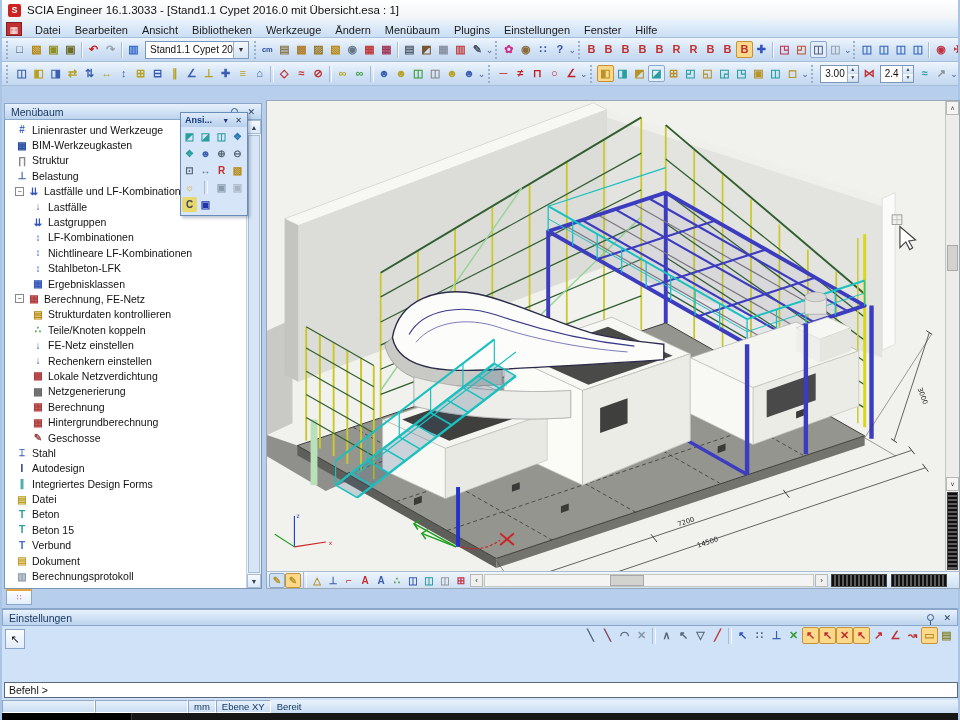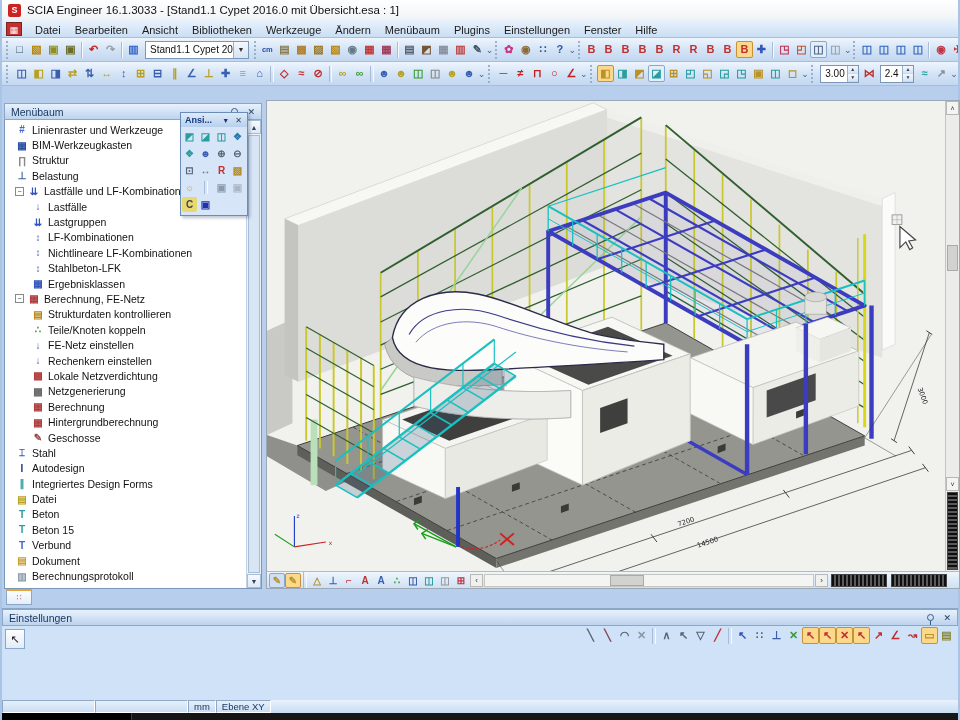--- a/index.html
+++ b/index.html
@@ -785,25 +785,27 @@
           <span class="ticon hl" style="color: rgb(192, 48, 48);">↖</span>
           <span class="ticon hl" style="color: rgb(192, 48, 48);">✕</span>
           <span class="ticon hl" style="color: rgb(192, 48, 48);">↖</span>
           <span class="ticon" style="color: rgb(192, 48, 48);">↗</span>
           <span class="ticon" style="color: rgb(192, 48, 48);">∠</span>
           <span class="ticon" style="color: rgb(192, 48, 48);">↝</span>
           <span class="ticon hl" style="color: rgb(184, 147, 42);">▭</span>
           <span class="ticon" style="color: rgb(138, 138, 58);">▤</span>
         </div>
     </div>
+    <input id="cmdinput" readonly="" value="Befehl &gt;" style="">
   </div>
 
   <div id="statusbar">
     <span class="scell" style="width:93px"></span>
     <span class="scell" style="width:93px"></span>
     <span class="scell">mm</span>
     <span class="scell">Ebene XY</span>
+    <span class="scell" style="width:300px;border-color:transparent">Bereit</span>
     <span style="flex:1"></span>
   </div>
   <div id="blackstrip">
       <div></div>
     </div>
 </div>
 
 </body></html>

